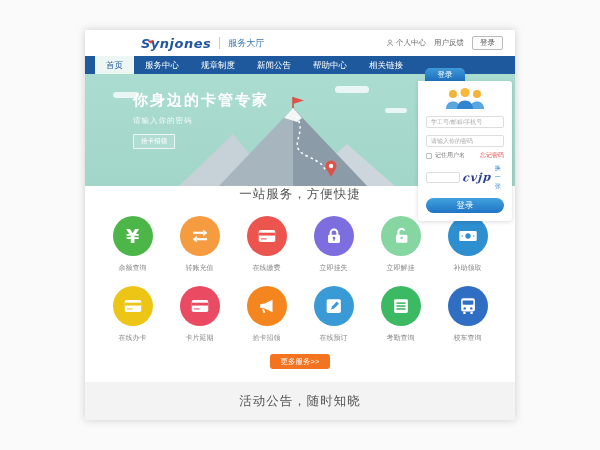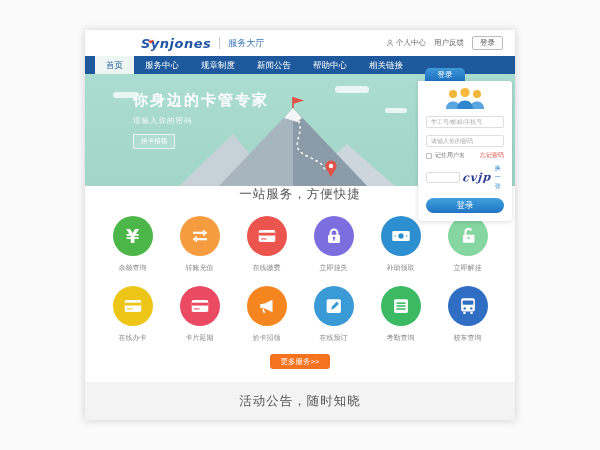--- a/index.html
+++ b/index.html
@@ -202,39 +202,39 @@
             <svg viewBox="0 0 24 24">
               <path d="M8.3 11V8.6a3.7 3.7 0 0 1 7.4 0V11" fill="none" stroke="#fff" stroke-width="2.2"></path>
               <rect x="5.5" y="10.5" width="13" height="9" rx="1.5" fill="#fff"></rect>
               <circle cx="12" cy="14.2" r="1.4" fill="currentColor"></circle>
               <rect x="11.3" y="14.4" width="1.4" height="2.8" fill="currentColor"></rect>
             </svg>
           </div>
           <div class="svc-label">立即挂失</div>
         </div>
         <div class="svc-item">
+          <div class="svc-circle" style="background: rgb(133, 214, 160); color: rgb(133, 214, 160);">
+            <svg viewBox="0 0 24 24">
+              <path d="M9.2 10.8V7.6a3.4 3.4 0 0 1 6.5-1.4" fill="none" stroke="#fff" stroke-width="2.2"></path>
+              <rect x="6.5" y="10.6" width="12.5" height="8.8" rx="1.5" fill="#fff"></rect>
+              <circle cx="12.7" cy="14.1" r="1.3" fill="currentColor"></circle>
+            </svg>
+          </div>
+          <div class="svc-label">立即解挂</div>
+        </div>
+        <div class="svc-item">
           <div class="svc-circle" style="background: rgb(46, 143, 208); color: rgb(46, 143, 208);">
             <svg viewBox="0 0 24 24">
               <rect x="2.5" y="6.5" width="19" height="11" rx="1.5" fill="#fff"></rect>
               <circle cx="12" cy="12" r="2.9" fill="currentColor"></circle>
               <rect x="5" y="11" width="1.5" height="2" fill="currentColor" opacity=".6"></rect>
               <rect x="17.5" y="11" width="1.5" height="2" fill="currentColor" opacity=".6"></rect>
             </svg>
           </div>
           <div class="svc-label">补助领取</div>
-        </div>
-        <div class="svc-item">
-          <div class="svc-circle" style="background: rgb(133, 214, 160); color: rgb(133, 214, 160);">
-            <svg viewBox="0 0 24 24">
-              <path d="M9.2 10.8V7.6a3.4 3.4 0 0 1 6.5-1.4" fill="none" stroke="#fff" stroke-width="2.2"></path>
-              <rect x="6.5" y="10.6" width="12.5" height="8.8" rx="1.5" fill="#fff"></rect>
-              <circle cx="12.7" cy="14.1" r="1.3" fill="currentColor"></circle>
-            </svg>
-          </div>
-          <div class="svc-label">立即解挂</div>
         </div>
         <div class="svc-item">
           <div class="svc-circle" style="background: rgb(236, 197, 23); color: rgb(236, 197, 23);">
             <svg viewBox="0 0 24 24">
               <rect x="3" y="5.5" width="18" height="13" rx="1.8" fill="#fff"></rect>
               <rect x="3" y="8.4" width="18" height="3.1" fill="currentColor"></rect>
               <rect x="5.5" y="14.2" width="6" height="1.8" fill="currentColor" opacity=".65"></rect>
             </svg>
           </div>
           <div class="svc-label">在线办卡</div>

